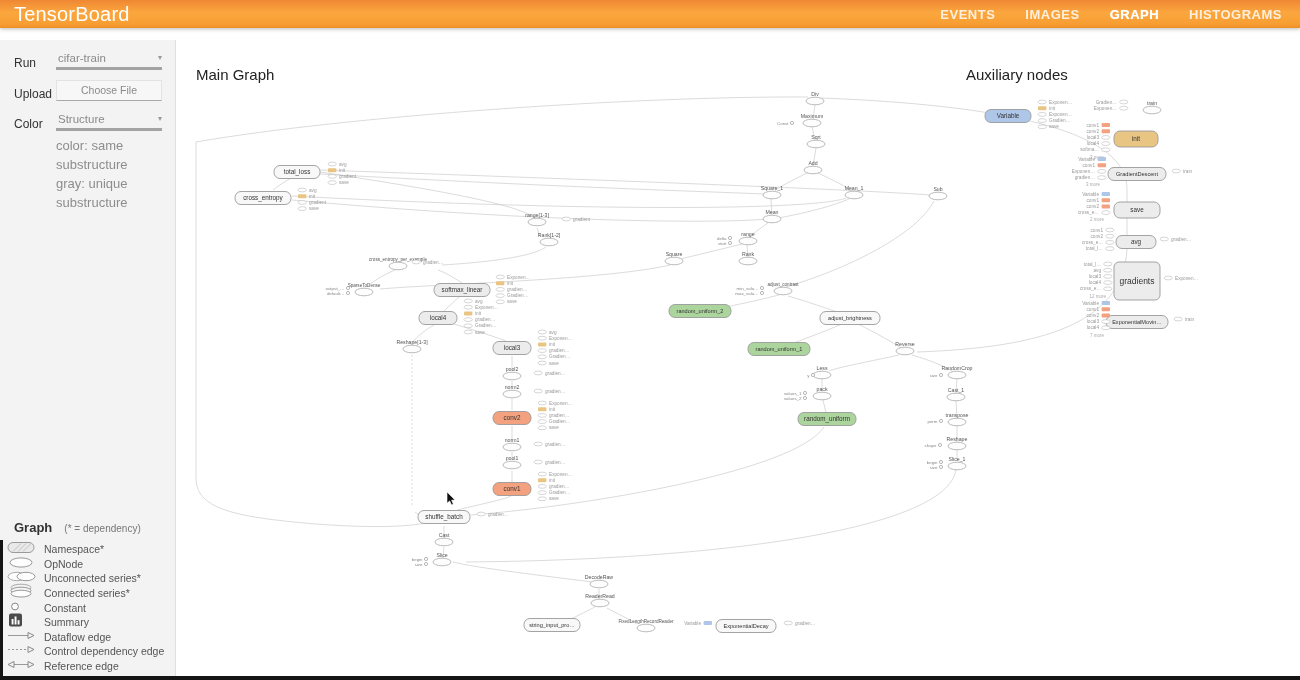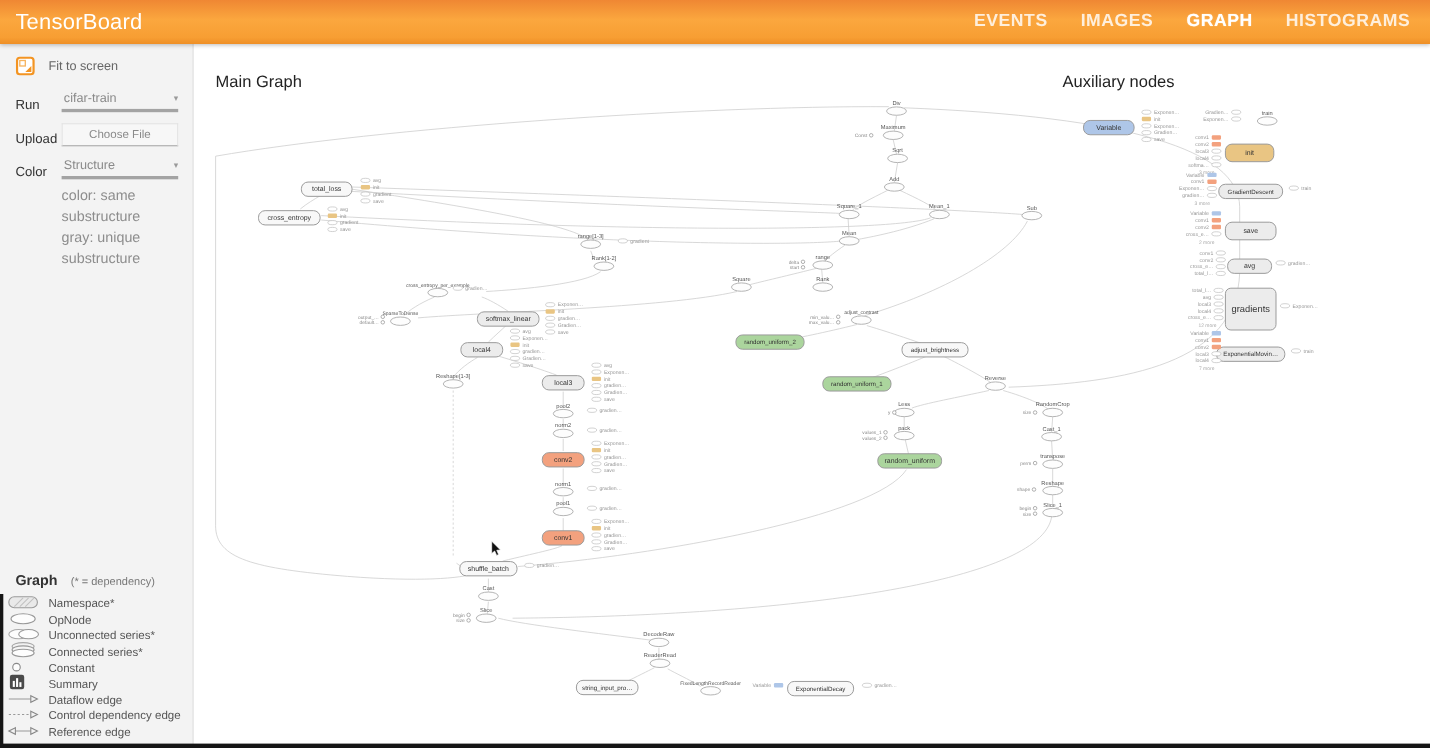--- a/index.html
+++ b/index.html
@@ -1,25 +1,25 @@
 <!DOCTYPE html>
 <html><head>
 <meta charset="utf-8">
 <style>
   * { box-sizing: border-box; margin: 0; padding: 0; }
   html,body { width:1300px; height:680px; overflow:hidden; }
   body { font-family:"Liberation Sans", sans-serif; background:#fff; position:relative; }
 
   
-  .header { position:absolute; left:0; top:0; width:1300px; height:40px;
+  .header { position:absolute; left:0; top:0; width:1300px; height:28px;
     background:linear-gradient(180deg,#ef8733 0%,#fba73e 45%,#f79e33 85%,#ee8f26 100%);
     box-shadow:0 1px 4px rgba(0,0,0,.28); z-index:20; display:flex; align-items:center; }
   .app-title { color:#fff; font-size:20px; font-weight:500; padding-left:14px; letter-spacing:.2px; }
   .tabs { margin-left:auto; padding-right:18px; display:flex; }
-  .tab { color:rgba(255,255,255,.82); font-size:16px; font-weight:700; letter-spacing:.5px;
+  .tab { color:rgba(255,255,255,.82); font-size:13px; font-weight:700; letter-spacing:.5px;
     margin-left:30px; cursor:pointer; }
   .tab.active { color:#fff; text-shadow:0 0 1px rgba(255,255,255,.7); }
 
   
   .sidebar { position:absolute; left:0; top:40px; width:176px; height:640px;
     background:#f3f3f3; border-right:1px solid #e0e0e0; z-index:10; font-size:11.5px; color:#555; }
   .fit-row { display:flex; align-items:center; margin:10px 0 4px 12px; }
   .fit-btn { width:22px; height:22px; display:flex; align-items:center; justify-content:center; cursor:pointer; }
   .fit-label { margin-left:10px; color:#666; }
   .ctl-row { display:flex; align-items:flex-end; margin:10px 0 0 14px; }
@@ -56,32 +56,20 @@
   <div class="app-title">TensorBoard</div>
   <div class="tabs" id="tabs">
       <span class="tab">EVENTS</span>
       <span class="tab">IMAGES</span>
       <span class="tab active">GRAPH</span>
       <span class="tab">HISTOGRAMS</span>
     </div>
 </div>
 
 <div class="sidebar">
-  <div class="fit-row">
-    <div class="fit-btn">
-      <span>
-        <svg width="18" height="18" viewBox="0 0 18 18">
-          <rect x="1.5" y="1.5" width="15" height="15" rx="2.5" fill="#fff" stroke="#f39422" stroke-width="2"></rect>
-          <path d="M9,14.5 L14.5,9 L14.5,14.5 Z" fill="#f39422"></path>
-          <rect x="4" y="4" width="5" height="5" fill="none" stroke="#f6b45f" stroke-width="1.2"></rect>
-        </svg>
-      </span>
-    </div>
-    <div class="fit-label">Fit to screen</div>
-  </div>
 
   <div class="ctl-row">
     <div class="ctl-label">Run</div>
     <div class="select-box">
       <span>cifar-train</span>
       <span class="caret">▾</span>
     </div>
   </div>
 
   <div class="ctl-row">

